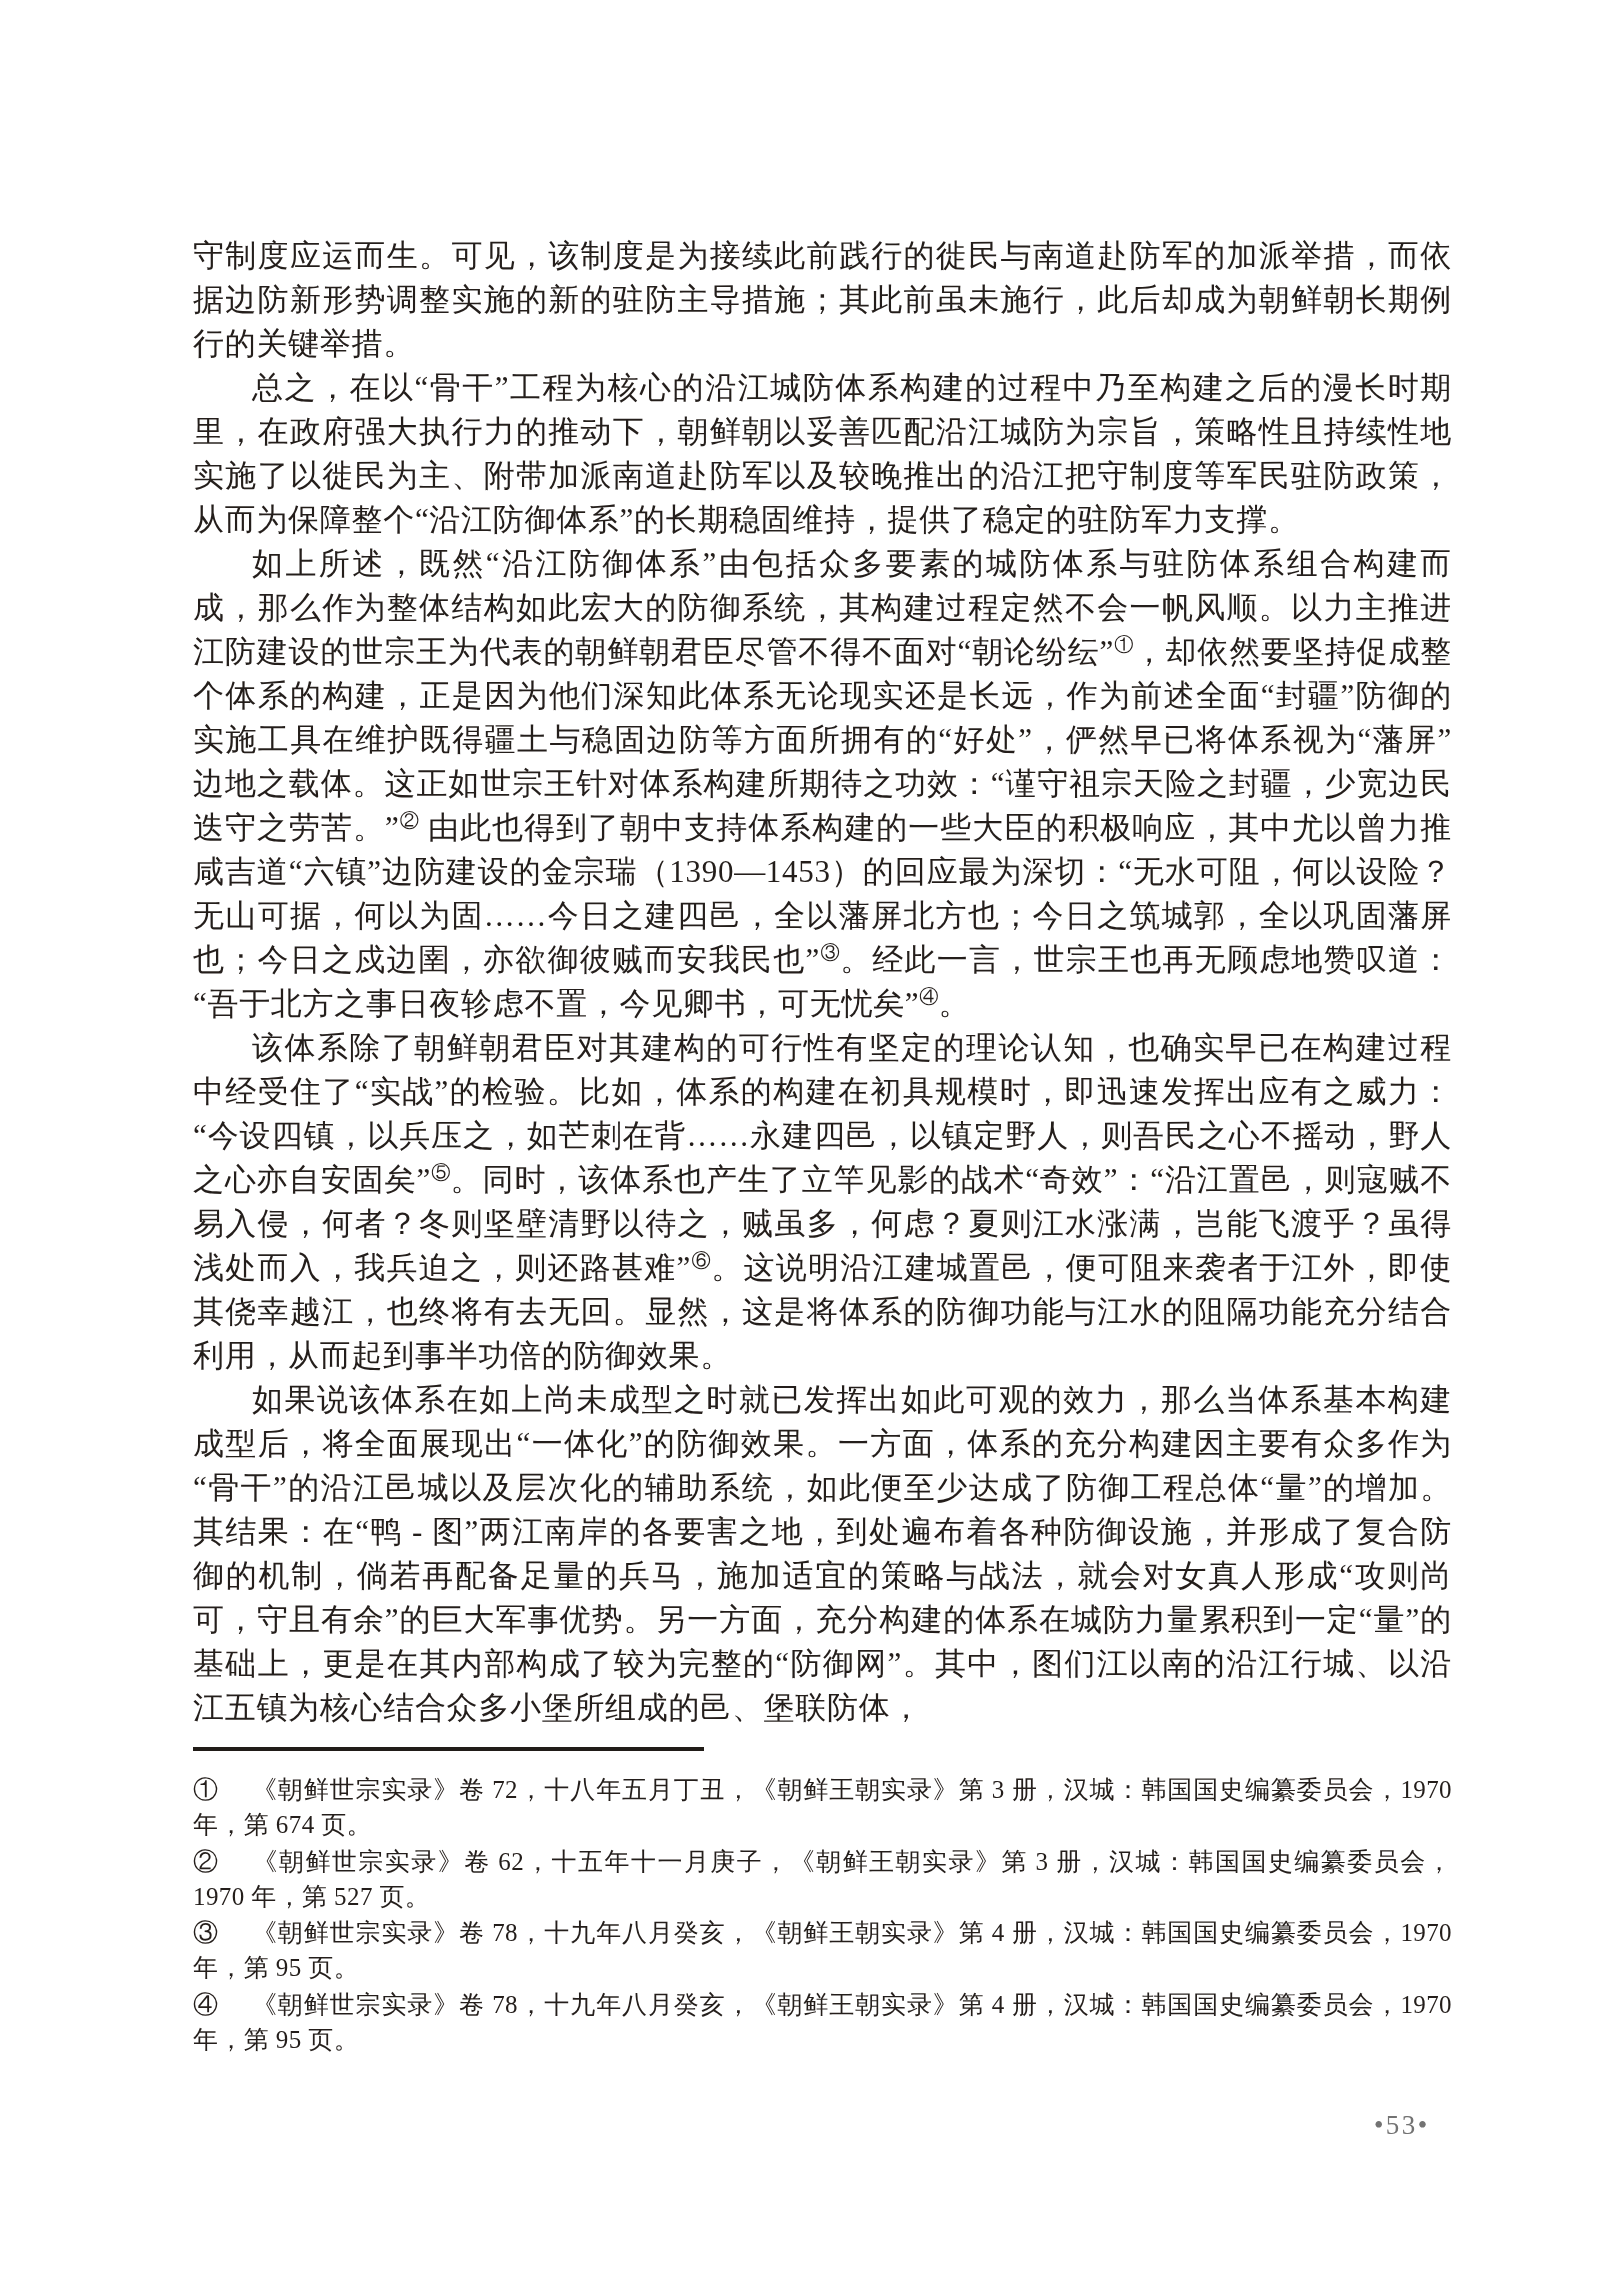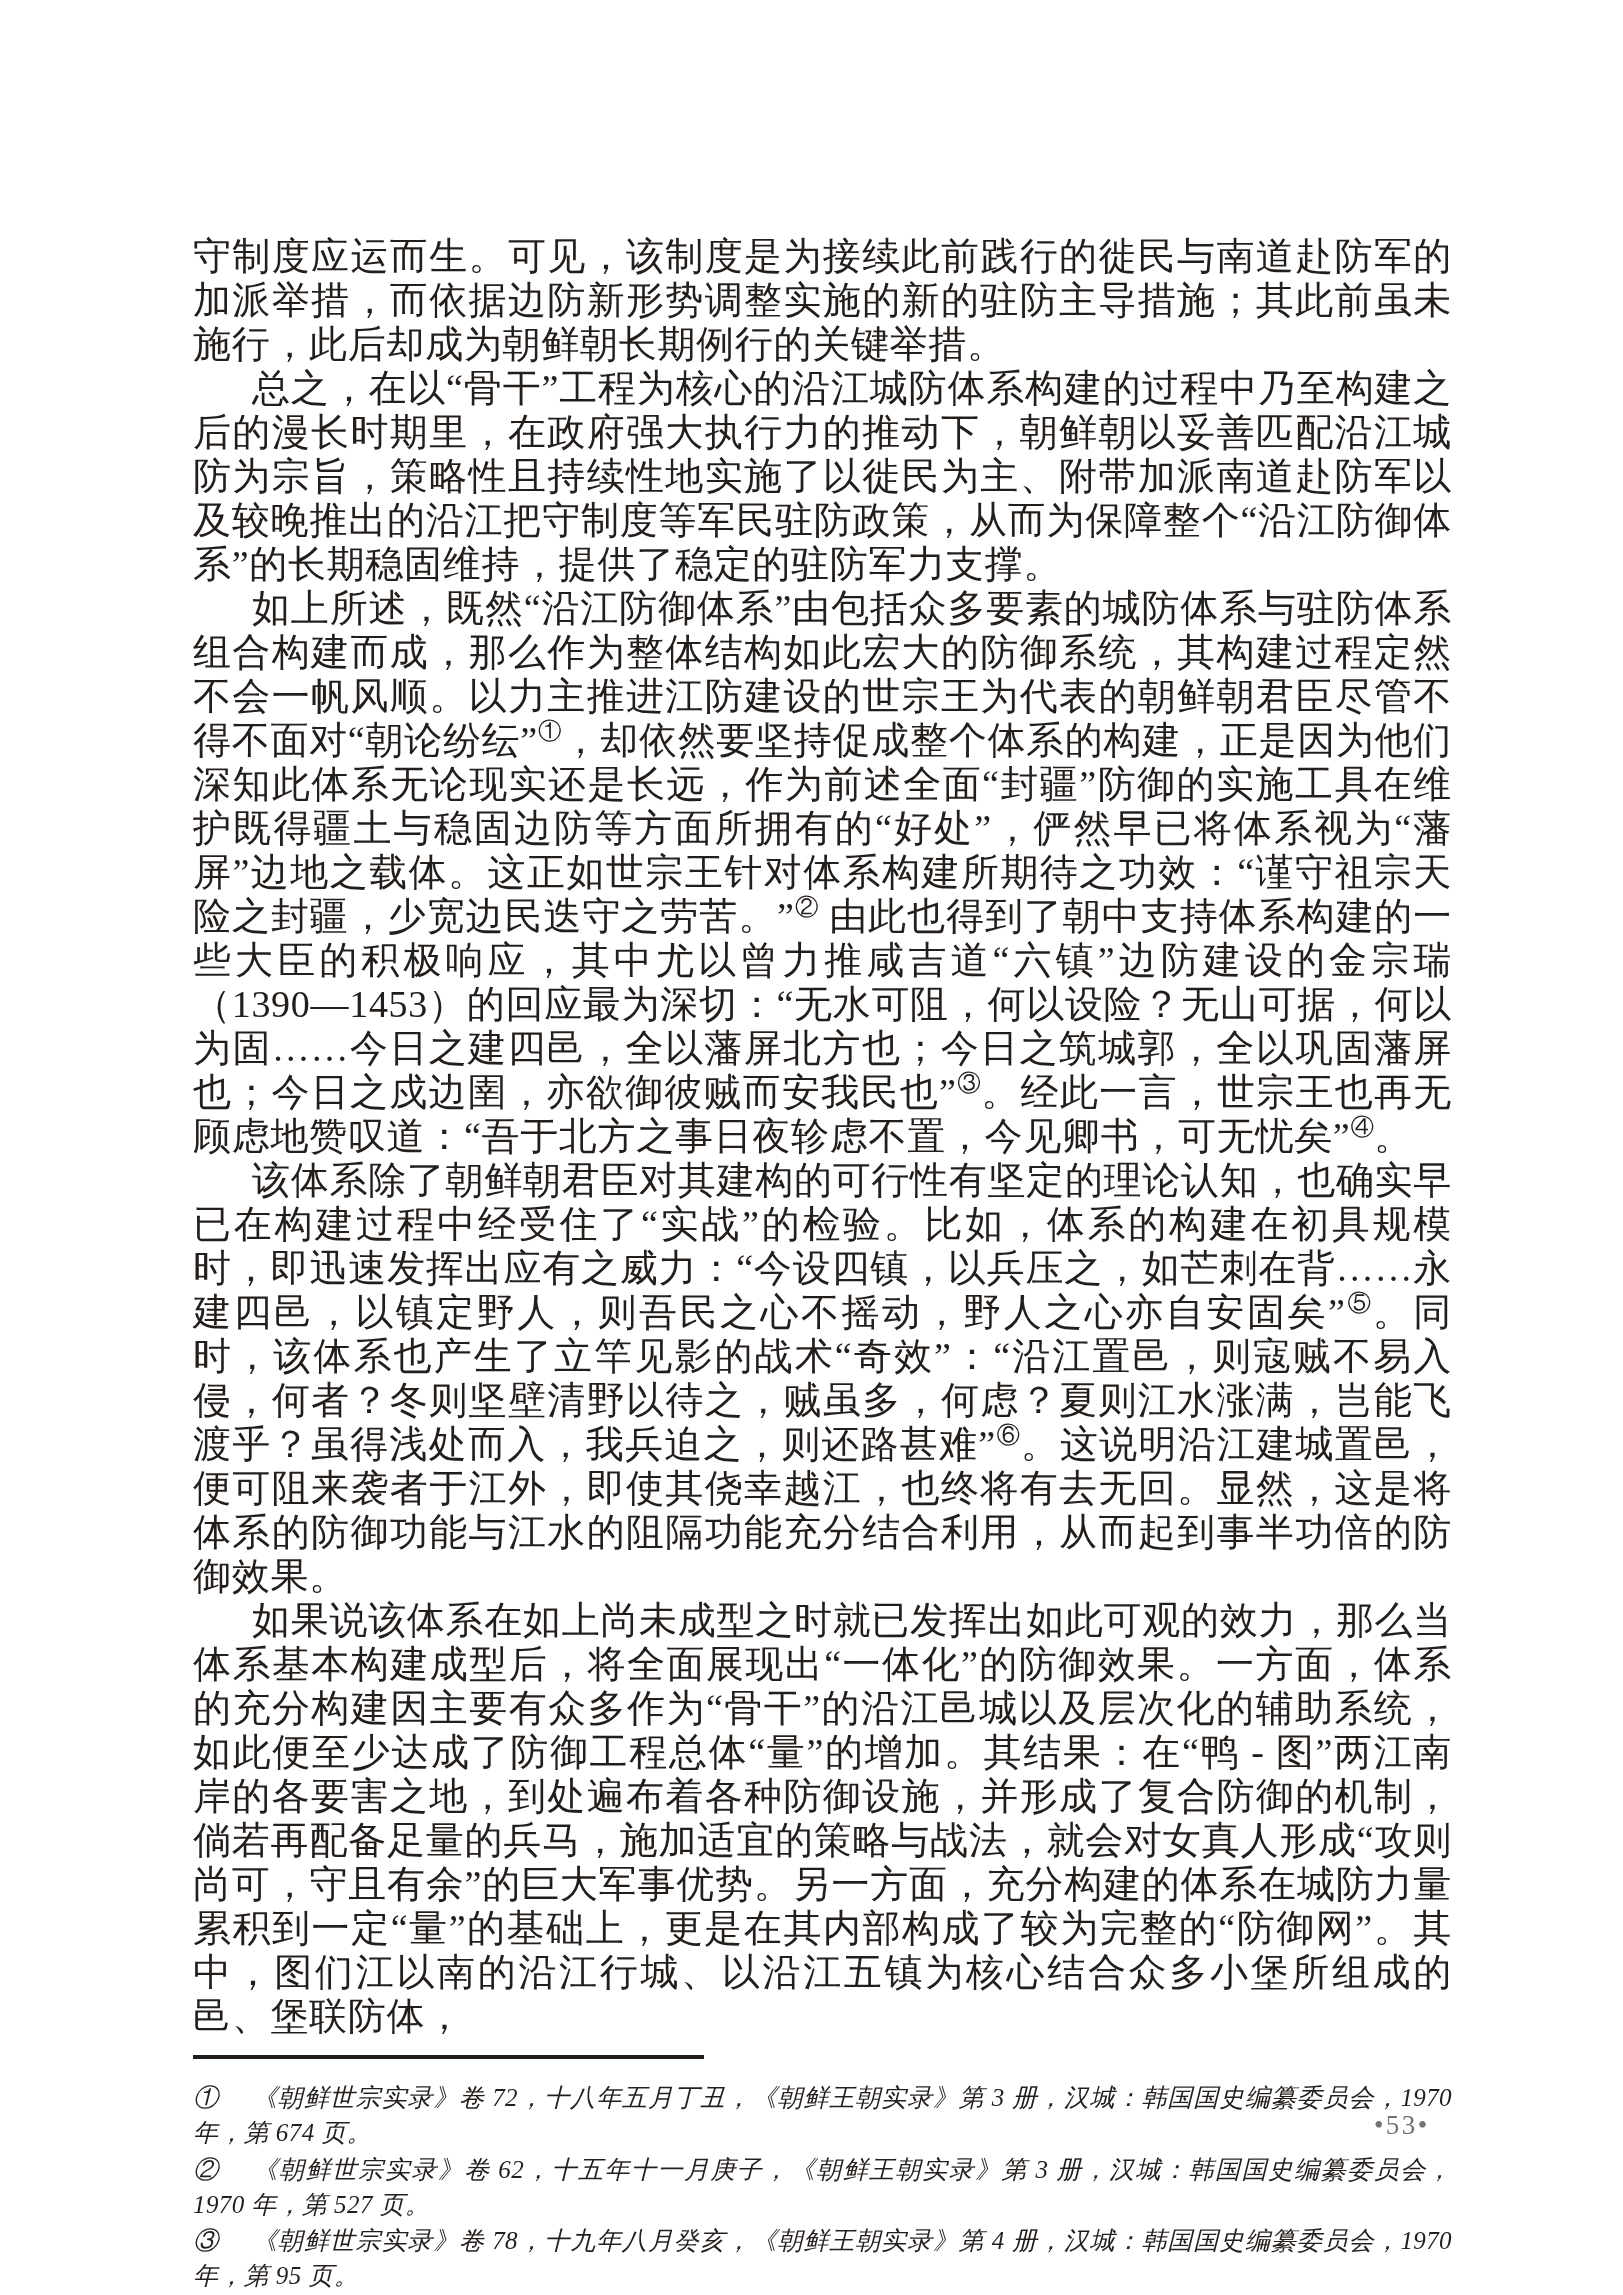--- a/index.html
+++ b/index.html
@@ -13,21 +13,21 @@
     height: 2295px;
     box-sizing: border-box;
     padding: 234px 171px 0 193px;
     background: #ffffff;
     color: #241e1b;
     font-family: "Liberation Serif", "DejaVu Serif", serif;
     overflow: hidden;
   }
   .para {
     margin: 0;
-    font-size: 38px;
+    font-size: 31px;
     line-height: 44px;
     letter-spacing: 0.7px;
     text-align: justify;
   }
   .para.indent { text-indent: 59px; }
   .fnref {
     font-size: 0.62em;
     vertical-align: super;
     line-height: 0;
     letter-spacing: 0;
@@ -48,21 +48,20 @@
     margin: 17.4px 0 20.6px 0;
   }
   .footnotes {
     font-size: 25px;
     line-height: 35px;
   }
   .footnote {
     margin: 0 0 1.6px 0;
     letter-spacing: 0.4px;
     text-align: justify;
-    font-style: italic;
   }
   .fn-num { margin-right: 33px; }
   .page-number {
     position: absolute;
     left: 1374px;
     top: 2110px;
     font-size: 27px;
     letter-spacing: 2.4px;
     color: #737373;
   }

